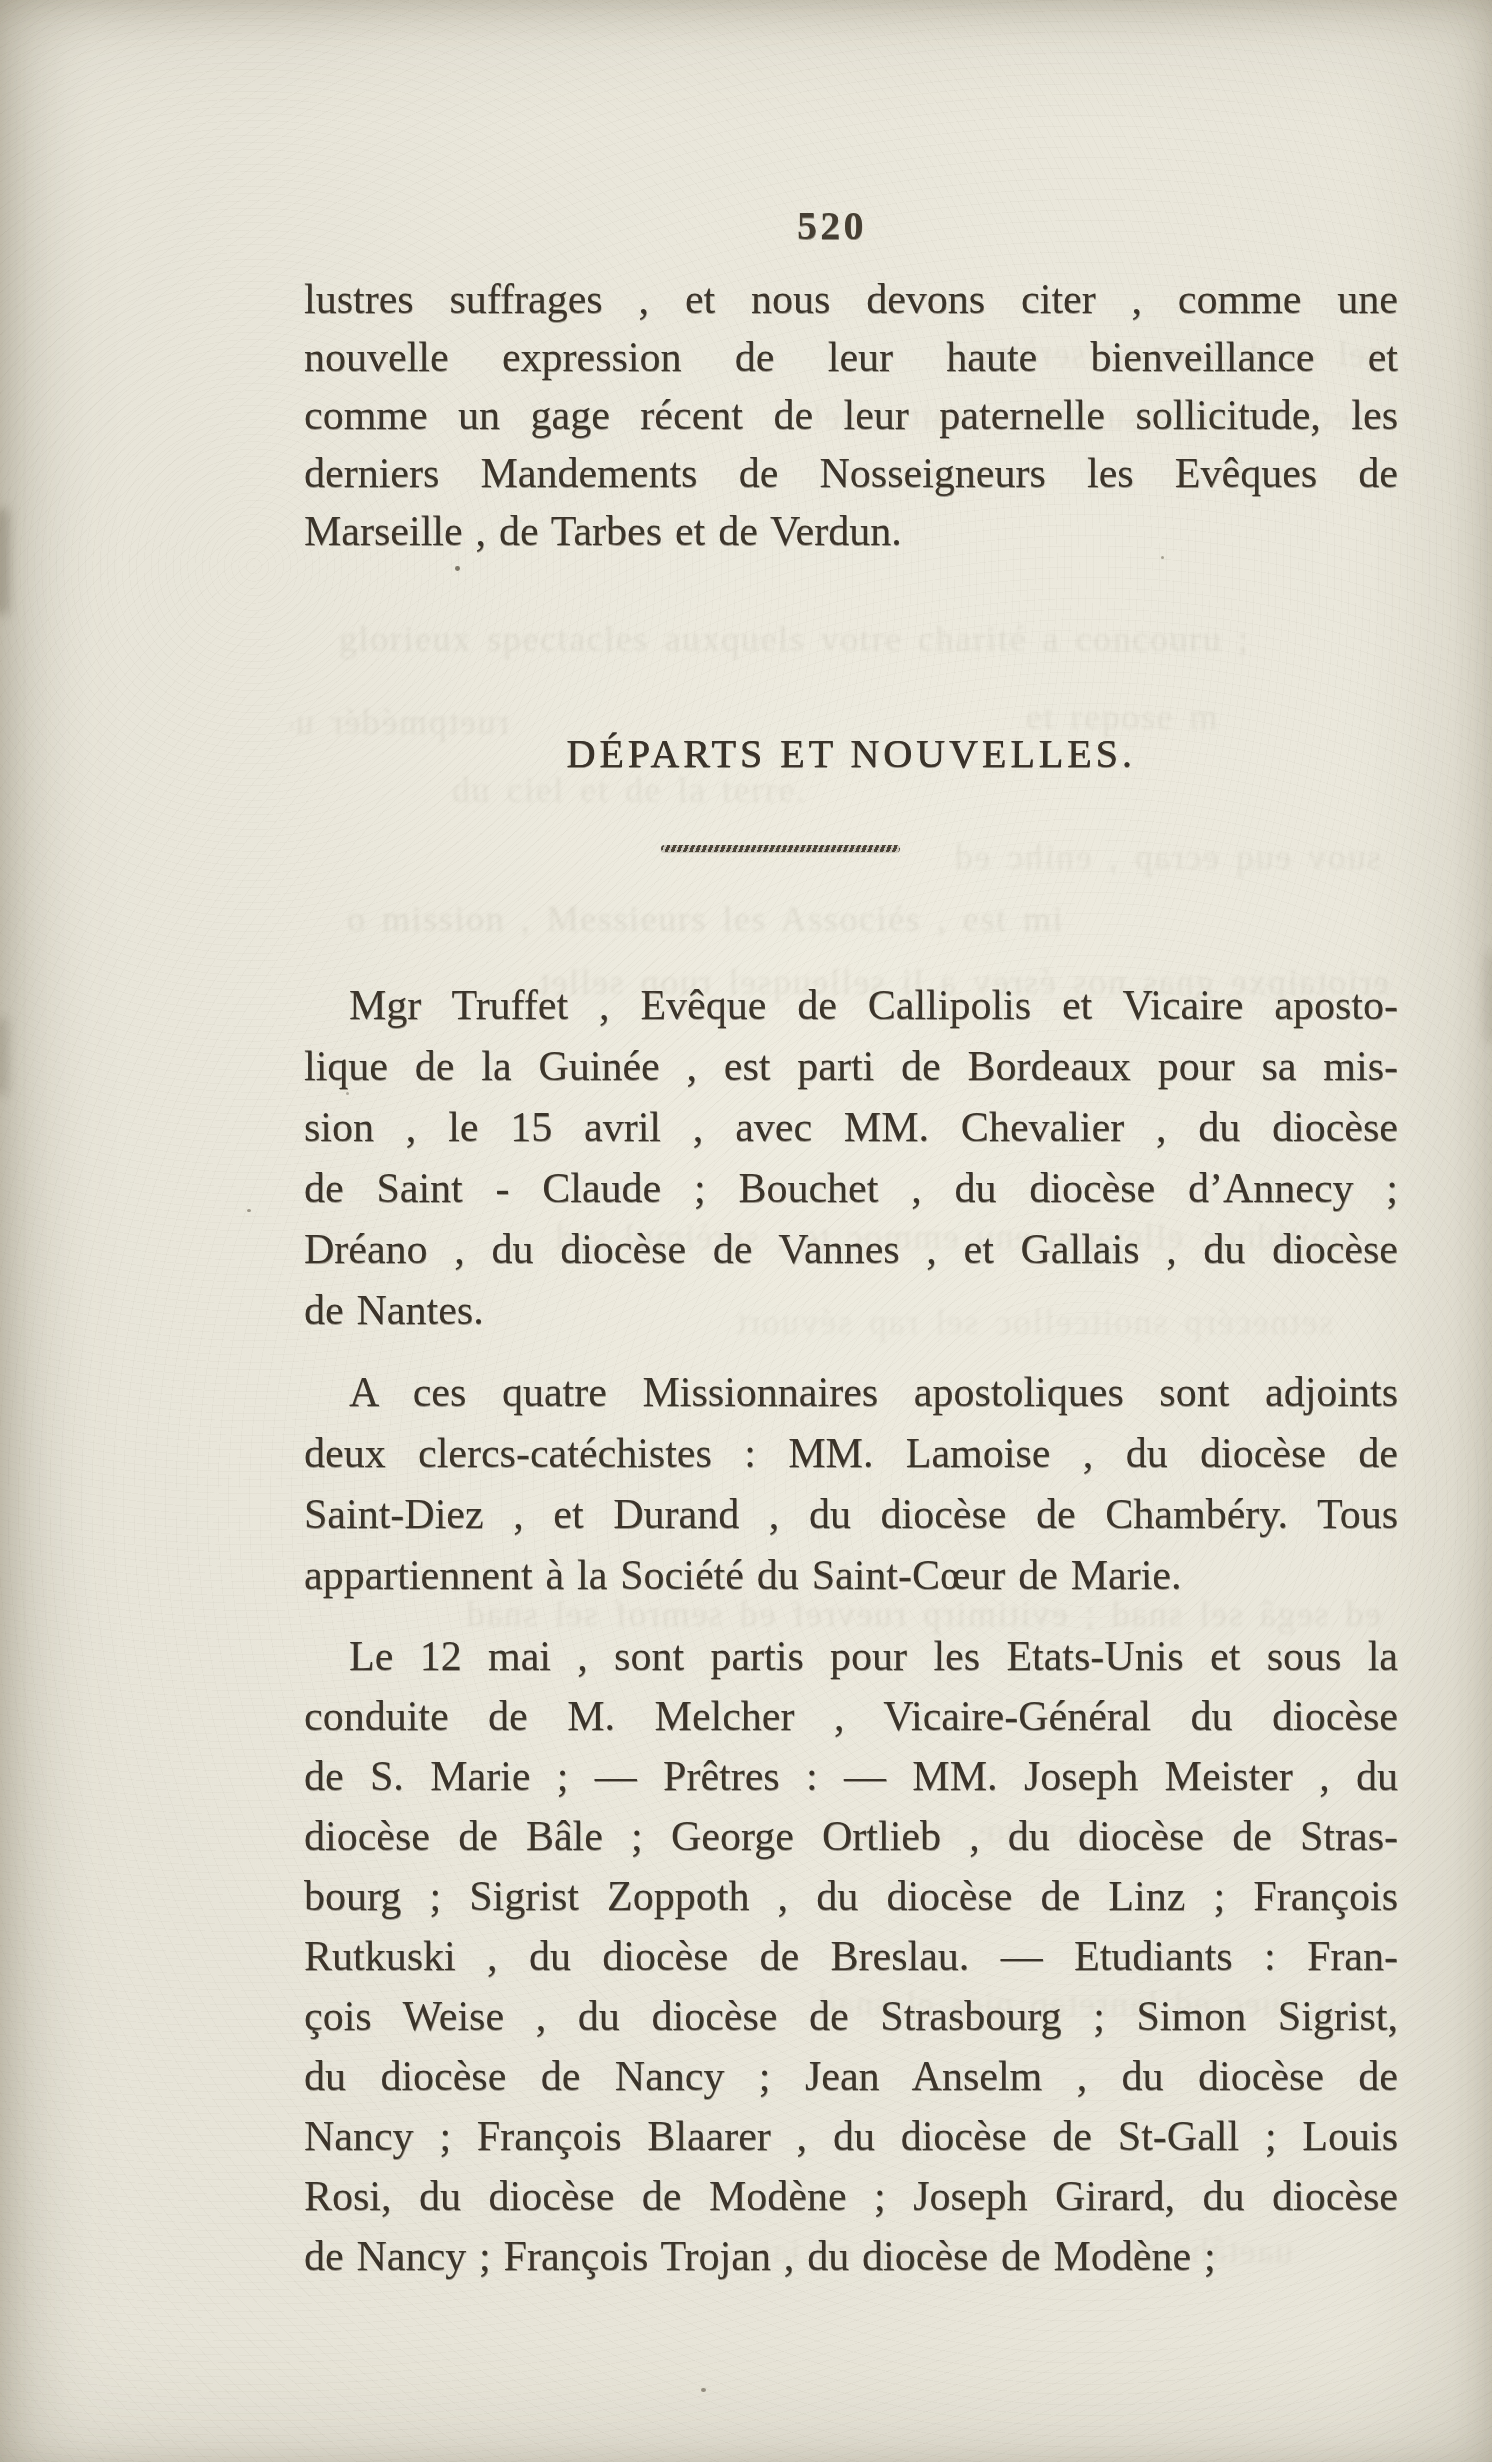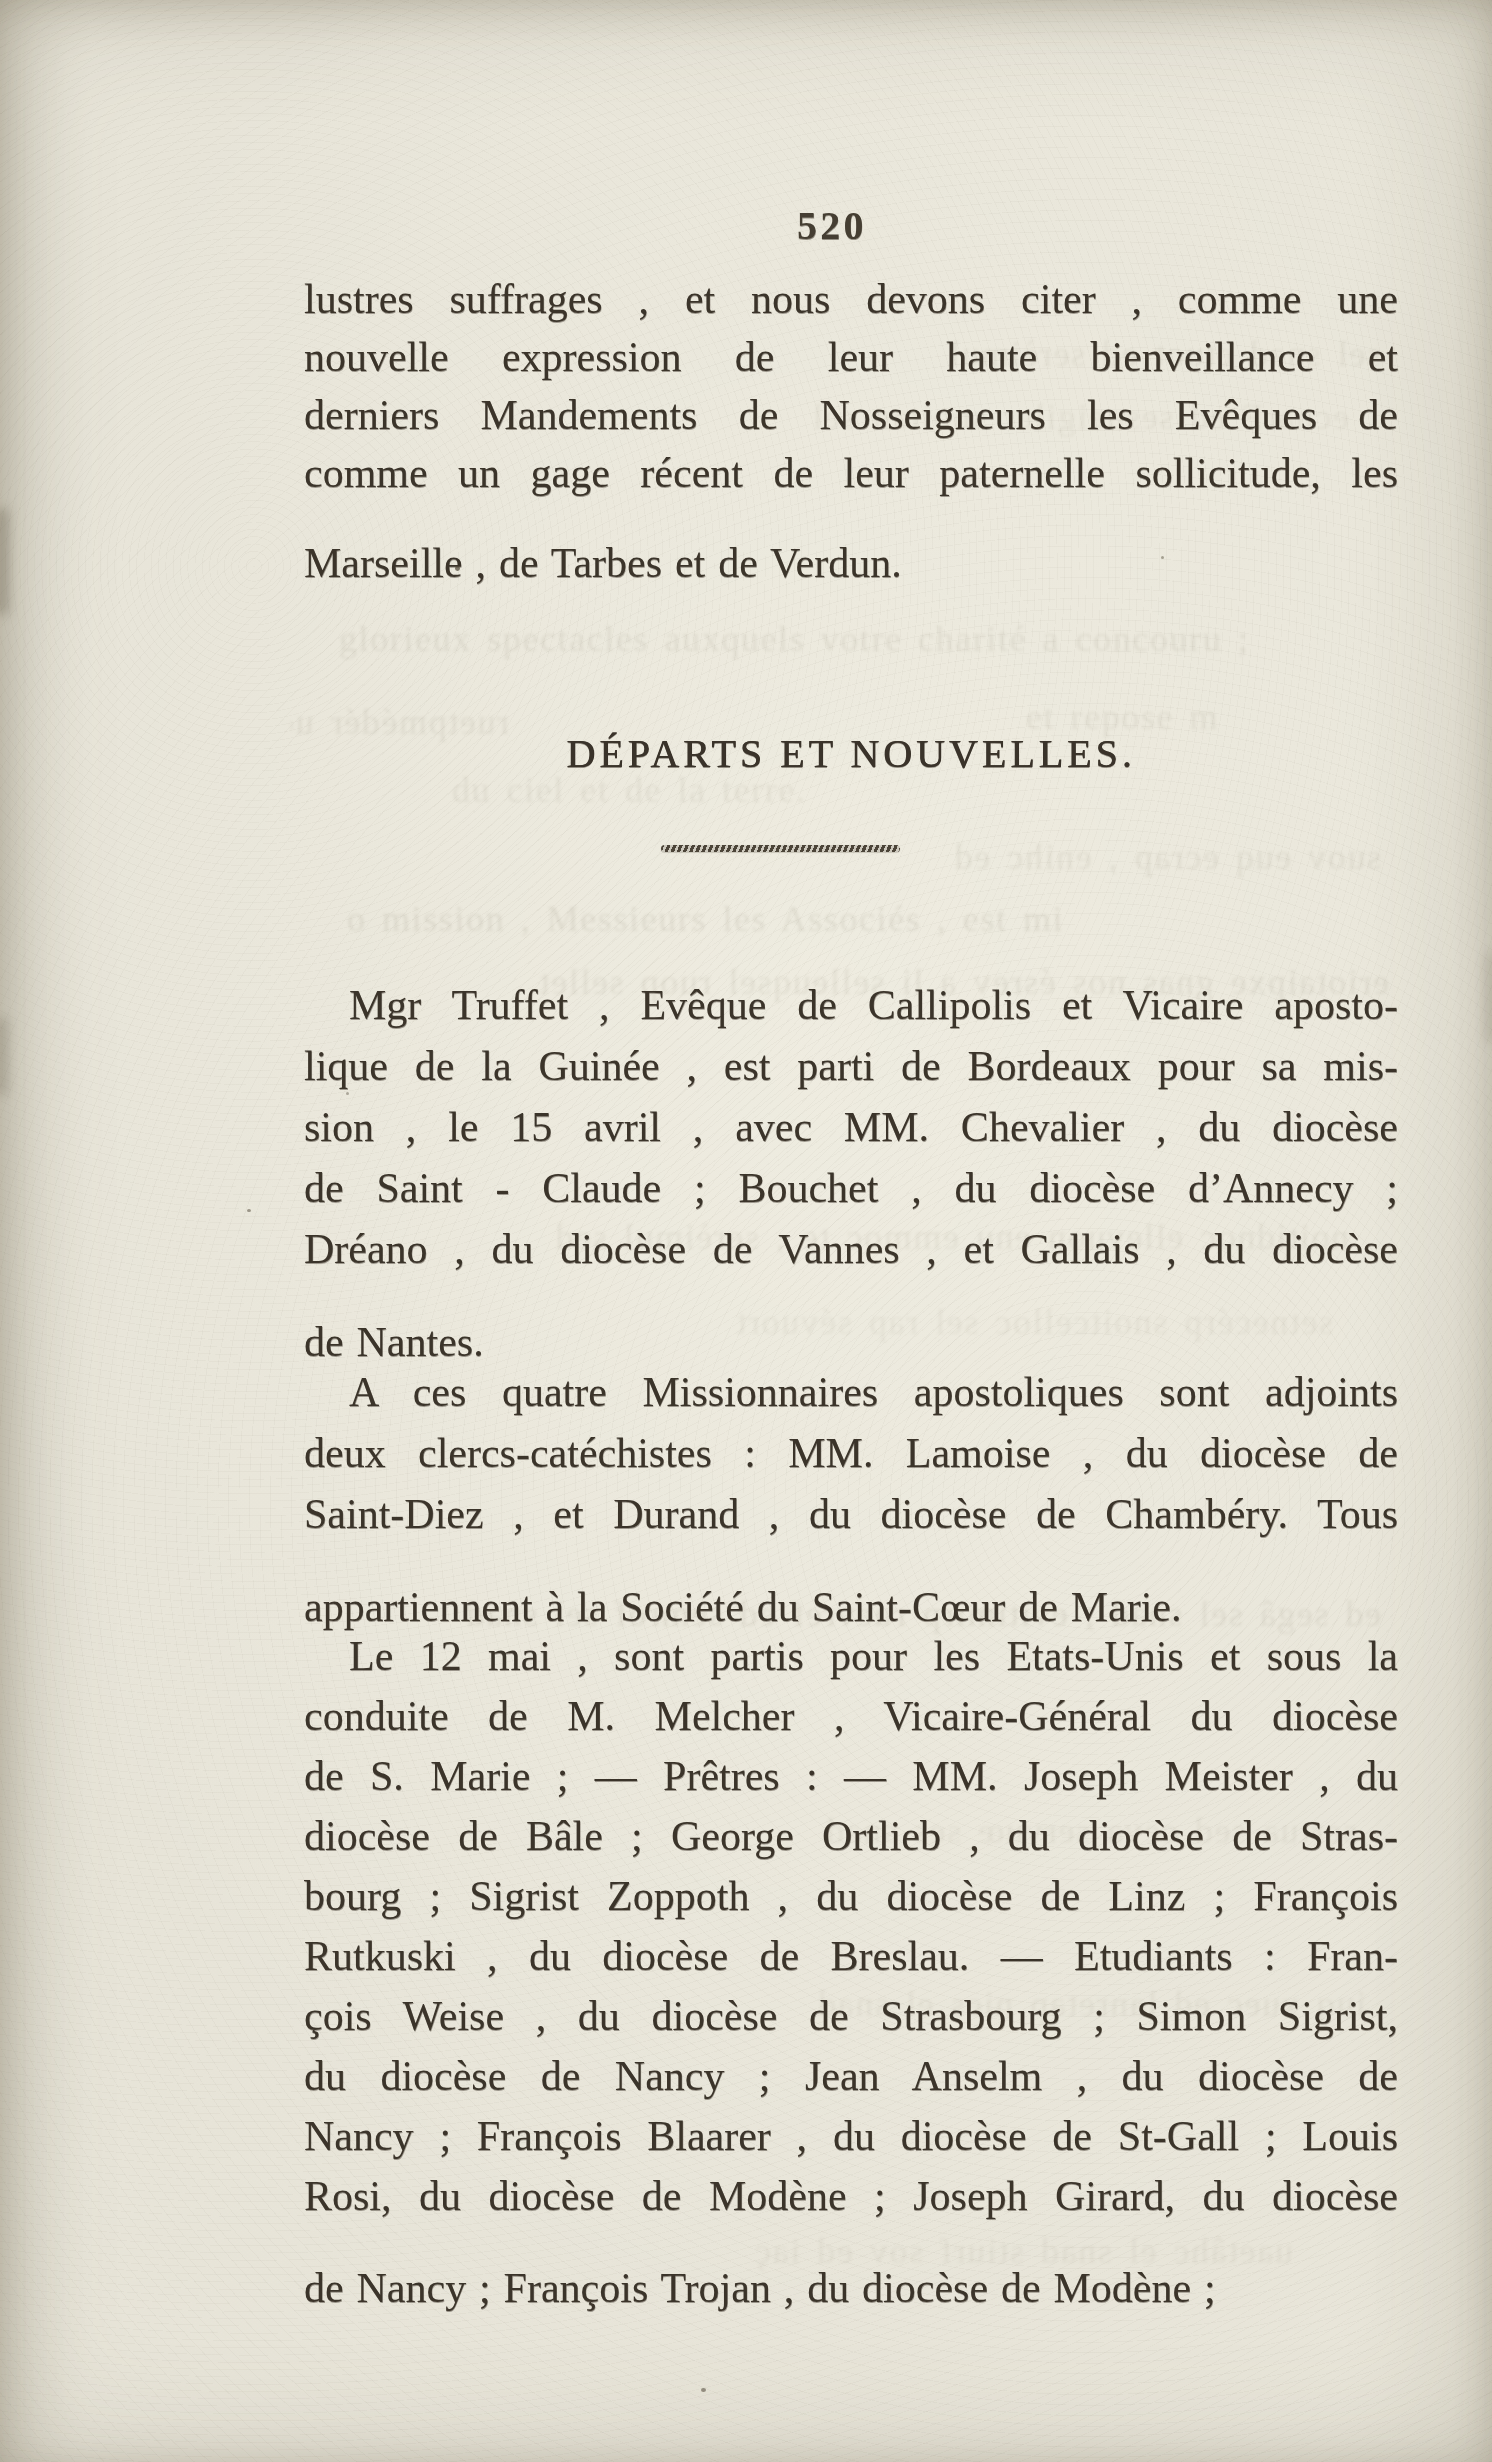--- a/index.html
+++ b/index.html
@@ -43,21 +43,21 @@
   }
   .para{
     position:absolute;left:304px;width:1094px;
     font-size:42px;color:#3b342a;word-spacing:2.4px;
   }
   .para .line{
     text-align:justify;text-align-last:justify;
     text-shadow:0.4px 0.6px 0.4px rgba(59,52,42,.45);
     white-space:normal;
   }
-  .para .line.last{text-align-last:left;margin-top:32px;}
+  .para .line.last{text-align-last:left;}
   .para .line.indent{padding-left:45px;}
   .p0{top:270px;line-height:58px;}
   .p1{top:975px;line-height:61px;}
   .p2{top:1362px;line-height:61px;}
   .p3{top:1626px;line-height:60px;}
   .ghost{
     position:absolute;font-size:36px;color:#7d7663;letter-spacing:1.6px;
     white-space:nowrap;overflow:hidden;filter:blur(1.8px);pointer-events:none;
     word-spacing:4.8px;
   }
@@ -85,22 +85,22 @@
   <div class="ghost mir" style="top:1593px;left:355px;width:1026px;opacity:.11;">ed segâ sel snad ; evitimirp ruevref ed semrof sel snad</div>
   <div class="ghost mir" style="top:1810px;left:388px;width:969px;opacity:.08;">sertua sed ceva servuœ ses snad</div>
   <div class="ghost mir" style="top:1983px;left:380px;width:986px;opacity:.08;">iuq xuec ed lanretap nies el snad</div>
   <div class="ghost mir" style="top:2230px;left:404px;width:889px;opacity:.08;">uaetâhc el snad stiurf sov ed iaç</div>
 
   <div class="page-number">520</div>
 
   <div class="para p0">
     <div class="line">lustres suffrages , et nous devons citer , comme une</div>
     <div class="line">nouvelle expression de leur haute bienveillance et</div>
+    <div class="line">comme un gage récent de leur paternelle sollicitude, les</div>
     <div class="line">derniers Mandements de Nosseigneurs les Evêques de</div>
-    <div class="line">comme un gage récent de leur paternelle sollicitude, les</div>
     <div class="line last">Marseille , de Tarbes et de Verdun.</div>
   </div>
 
   <div class="heading">DÉPARTS ET NOUVELLES.</div>
 
   <div class="ornament"></div>
 
   <div class="para p1">
     <div class="line indent">Mgr Truffet , Evêque de Callipolis et Vicaire aposto-</div>
     <div class="line">lique de la Guinée , est parti de Bordeaux pour sa mis-</div>

